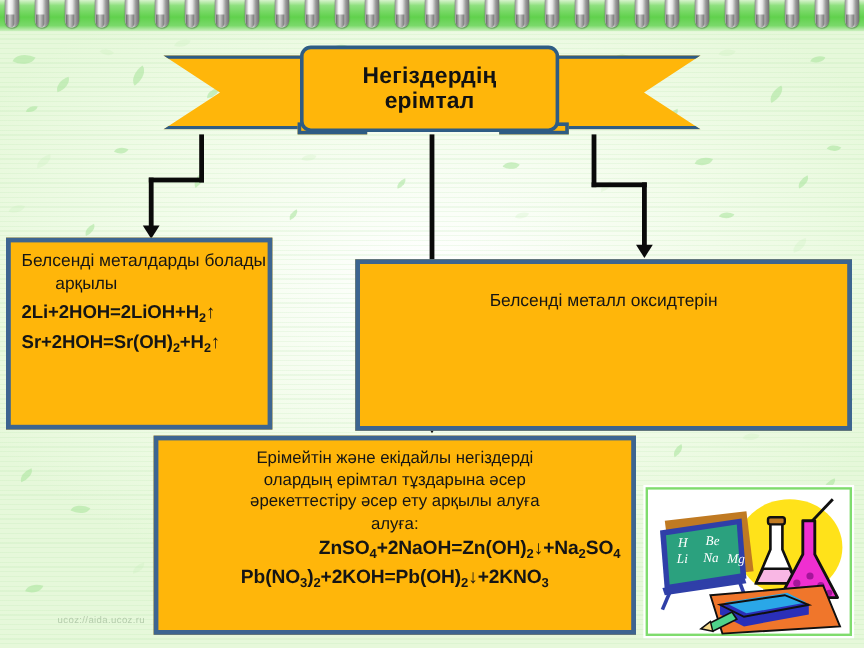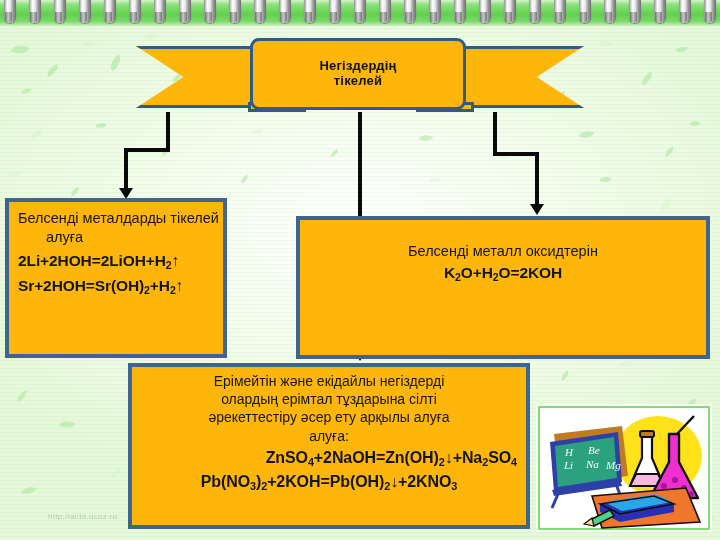--- a/index.html
+++ b/index.html
@@ -80,21 +80,21 @@
     width: 216px; height: 72px;
     background: #ffb60a;
     border: 3px solid #2e5c84;
     border-radius: 9px;
     box-sizing: border-box;
     display: flex; flex-direction: column;
     align-items: center; justify-content: center;
     line-height: 1.12;
   }
   .plaque .ttl {
-    font-size: 13px; font-weight: bold; color: #121212;
+    font-size: 19px; font-weight: bold; color: #121212;
     text-align: center; letter-spacing: .2px;
   }
 
   
   .seg { position: absolute; background: #0a0a0a; }
   .arrowhead {
     position: absolute;
     width: 0; height: 0;
     border-left: 7px solid transparent;
     border-right: 7px solid transparent;
@@ -233,57 +233,56 @@
       </div>
   </div>
 
   <div class="ribbon-wrap">
     <div class="ribbon-tail left"></div>
     <div class="ribbon-tail right"></div>
     <div class="ribbon-fold l"></div>
     <div class="ribbon-fold r"></div>
     <div class="plaque">
       <div class="ttl">Негіздердің</div>
-      <div class="ttl">тікелей</div>
+      <div class="ttl">ерімтал</div>
     </div>
   </div>
 
   <div class="seg" style="left:166px; top:112px; width:4px; height:40px;"></div>
   <div class="seg" style="left:124px; top:148px; width:46px; height:4px;"></div>
   <div class="seg" style="left:124px; top:148px; width:4px; height:42px;"></div>
   <div class="arrowhead" style="left:119px; top:188px;"></div>
 
   <div class="seg" style="left:358px; top:112px; width:4px; height:240px;"></div>
   <div class="arrowhead" style="left:353px; top:350px;"></div>
 
   <div class="seg" style="left:493px; top:112px; width:4px; height:44px;"></div>
   <div class="seg" style="left:493px; top:152px; width:46px; height:4px;"></div>
   <div class="seg" style="left:535px; top:152px; width:4px; height:54px;"></div>
   <div class="arrowhead" style="left:530px; top:204px;"></div>
 
   <div class="box" id="box-left">
     <div class="inner">
-      <div class="line txt">Белсенді металдарды тікелей</div>
-      <div class="line txt ind">алуға</div>
+      <div class="line txt">Белсенді металдарды болады</div>
+      <div class="line txt ind">арқылы</div>
       <div class="line eq" style="margin-top:4px;">2Li+2HOH=2LiOH+H<sub>2</sub>↑</div>
       <div class="line eq" style="margin-top:4px;">Sr+2HOH=Sr(OH)<sub>2</sub>+H<sub>2</sub>↑</div>
     </div>
   </div>
 
   <div class="box" id="box-right">
     <div class="inner">
       <div class="line txt">Белсенді металл оксидтерін</div>
-      <div class="line eq" style="margin-top:2px;">K<sub>2</sub>O+H<sub>2</sub>O=2KOH</div>
     </div>
   </div>
 
   <div class="box" id="box-bottom">
     <div class="inner">
       <div class="line txt">Ерімейтін және екідайлы негіздерді</div>
-      <div class="line txt">олардың ерімтал тұздарына сілті</div>
+      <div class="line txt">олардың ерімтал тұздарына әсер</div>
       <div class="line txt">әрекеттестіру әсер ету арқылы алуға</div>
       <div class="line txt">алуға:</div>
       <div class="line eq" style="margin-top:3px;text-align:right;">ZnSO<sub>4</sub>+2NaOH=Zn(OH)<sub>2</sub>↓+Na<sub>2</sub>SO<sub>4</sub></div>
       <div class="line eq" style="margin-top:3px;">Pb(NO<sub>3</sub>)<sub>2</sub>+2KOH=Pb(OH)<sub>2</sub>↓+2KNO<sub>3</sub></div>
     </div>
   </div>
 
   <svg id="clipart" viewBox="0 0 176 128">
     <rect x="0" y="0" width="176" height="128" fill="#ffffff"></rect>
     <rect x="3" y="3" width="170" height="122" fill="none" stroke="#7fdc6d" stroke-width="2"></rect>
@@ -334,15 +333,15 @@
       <polygon points="68,98 120,90 136,98 86,107" fill="#2aa7e8"></polygon>
       <polygon points="64,100 84,110 84,118 64,108" fill="#2a2fb8"></polygon>
       <polygon points="84,110 138,100 138,108 84,118" fill="#2a2fb8"></polygon>
       <polygon points="64,100 118,92 138,100 84,110" fill="none" stroke="#101010" stroke-width="1.6"></polygon>
 
       <polygon points="54,116 74,106 78,112 58,122" fill="#4fd38a" stroke="#101010" stroke-width="1.4"></polygon>
       <polygon points="48,120 56,114 58,122 Z" fill="#f5d98a" stroke="#101010" stroke-width="1.2"></polygon>
     </g>
   </svg>
 
-  <div class="watermark">http://aida.ucoz.ru</div>
+  <div class="watermark">ucoz://aida.ucoz.ru</div>
 
 </div>
 
 </body></html>

